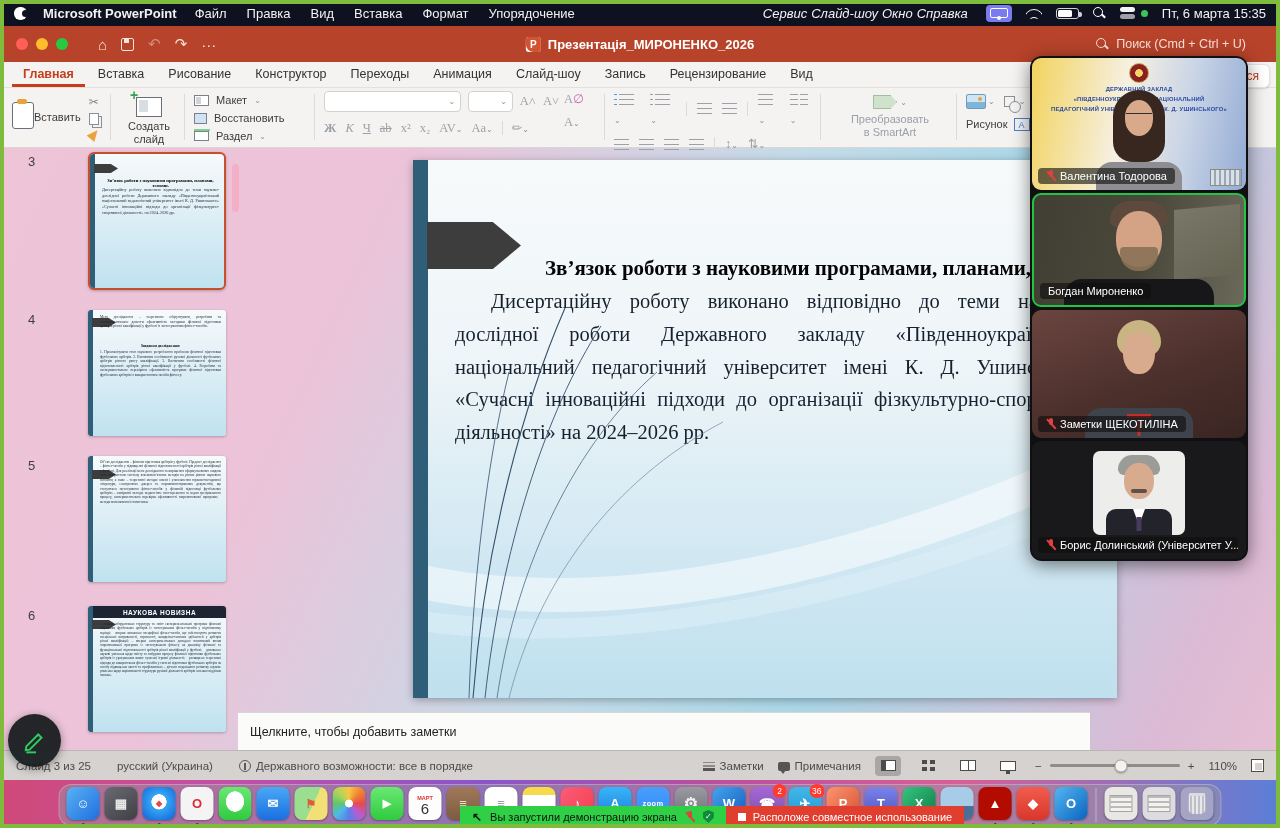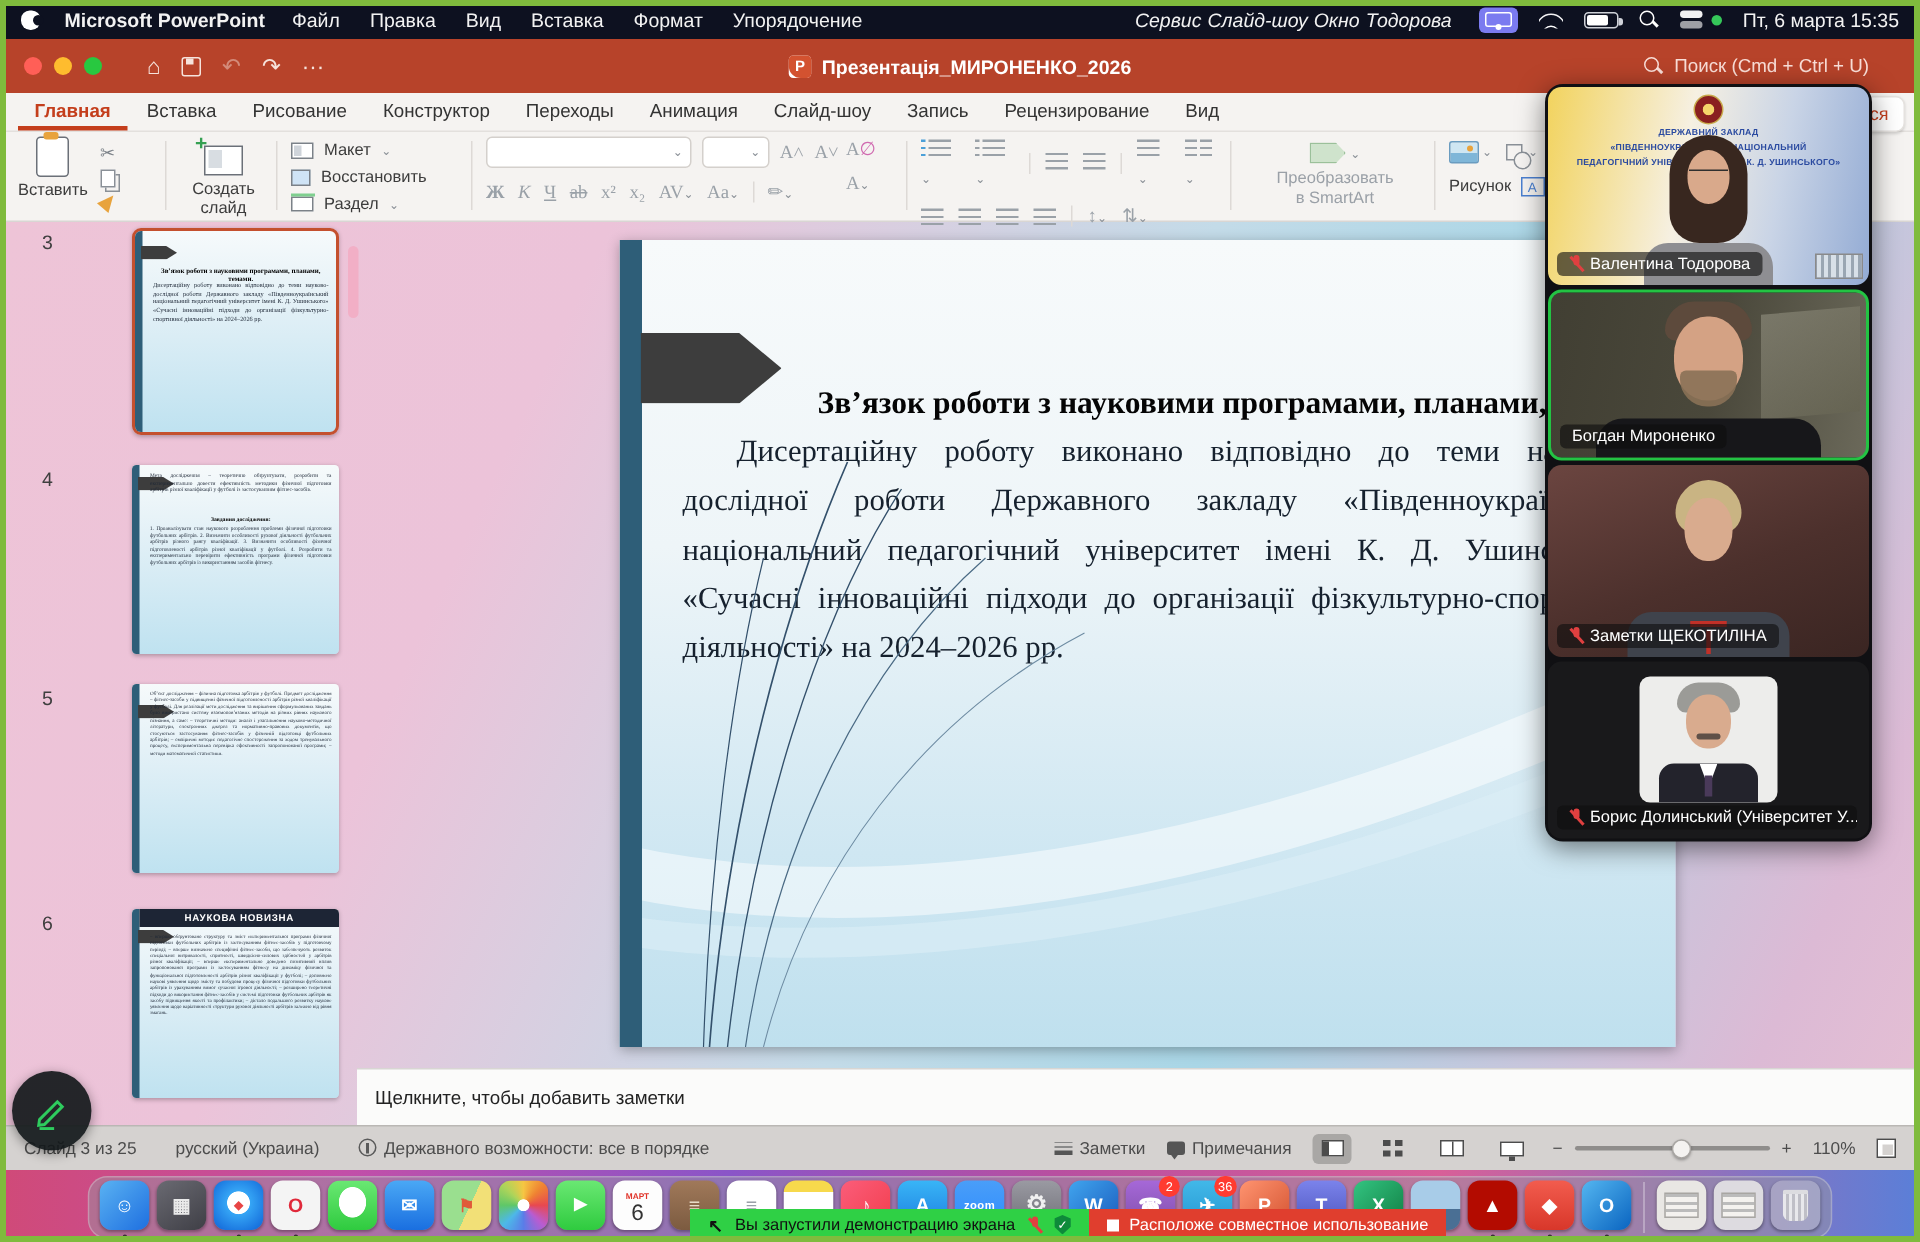--- a/index.html
+++ b/index.html
@@ -123,21 +123,21 @@
     box-shadow:0 2px 8px rgba(0,0,0,.3);overflow:hidden;}
   .sbar{position:absolute;left:0;top:0;bottom:0;width:15px;background:#2e5e78;}
   .sarrow{position:absolute;left:14px;top:62px;width:94px;height:47px;background:#3d3d3d;
     clip-path:polygon(0 0,70% 0,100% 50%,70% 100%,0 100%);}
   .s-title{margin:96px 10px 0 42px;font-family:"Liberation Serif",serif;font-weight:bold;font-size:21px;
     color:#050505;text-indent:90px;white-space:nowrap;}
   .s-body{margin:4px 24px 0 42px;font-family:"Liberation Serif",serif;font-size:20.5px;line-height:1.6;
     color:#16212e;text-align:justify;text-indent:36px;}
   .swoosh{position:absolute;inset:0;pointer-events:none;}
   
-  .notespane{position:absolute;left:238px;top:712px;width:1038px;height:38px;background:#fbfbfa;
+  .notespane{position:absolute;left:238px;top:712px;width:852px;height:38px;background:#fbfbfa;
     border-top:1px solid #d8d6d3;display:flex;align-items:center;padding:0 12px;z-index:4;}
   .notes-txt{font-size:12.5px;color:#222;}
   .statusbar{position:absolute;left:4px;top:750px;width:1272px;height:30px;background:#d5d2d0;
     border-top:1px solid #bab7b4;display:flex;align-items:center;padding:0 12px;gap:26px;
     font-size:11.5px;color:#4c4c4c;z-index:5;}
   .sb-right{margin-left:auto;display:flex;align-items:center;gap:14px;}
   .acc-ic{width:12px;height:12px;border:1.2px solid #5a5a5a;border-radius:50%;display:inline-block;position:relative;margin-right:5px;vertical-align:-2px;}
   .acc-ic::after{content:"";position:absolute;left:4.5px;top:2px;width:1.6px;height:7px;background:#5a5a5a;}
   .notes-ic{display:inline-block;width:12px;height:9px;border-bottom:3px solid #555;
     background:repeating-linear-gradient(#8a8a8a 0 1.3px,transparent 1.3px 3.2px);margin-right:5px;vertical-align:-1px;}
@@ -262,21 +262,21 @@
         <span class="menu-item">Вид</span>
         <span class="menu-item">Вставка</span>
         <span class="menu-item">Формат</span>
         <span class="menu-item">Упорядочение</span>
       </span>
     <div class="mb-right">
       <span style="display:flex;font-style:italic;">
           <span class="menu-item">Сервис</span>
           <span class="menu-item">Слайд-шоу</span>
           <span class="menu-item">Окно</span>
-          <span class="menu-item">Тодорова</span>
+          <span class="menu-item">Справка</span>
         </span>
       <span class="scrshare-ic"></span>
       <span class="wifi-ic">
           <i></i>
           <i></i>
         </span>
       <span class="batt-ic"></span>
       <span class="mag-ic"></span>
       <span class="cc-ic">
           <i></i>
@@ -321,21 +321,21 @@
       <span class="rtab">Вид</span>
     </div>
   <div class="share-btn">
     <span class="share-person"></span>
     <span>Поделиться</span>
   </div>
 
   <div class="toolbar">
     <div class="tg" style="left:8px;width:96px;">
       <div style="display:flex;gap:8px;">
-        <div style="display:flex;flex-direction:column;align-items:center;">
+        <div style="display:flex;align-items:center;">
           <span class="clipboard"></span>
           <span class="tlabel" style="margin-top:3px;">Вставить</span>
         </div>
         <div style="display:flex;flex-direction:column;gap:4px;padding-top:4px;">
           <span class="scis">✂</span>
           <span class="copy-ic"></span>
           <span class="brush-ic"></span>
         </div>
       </div>
     </div>

